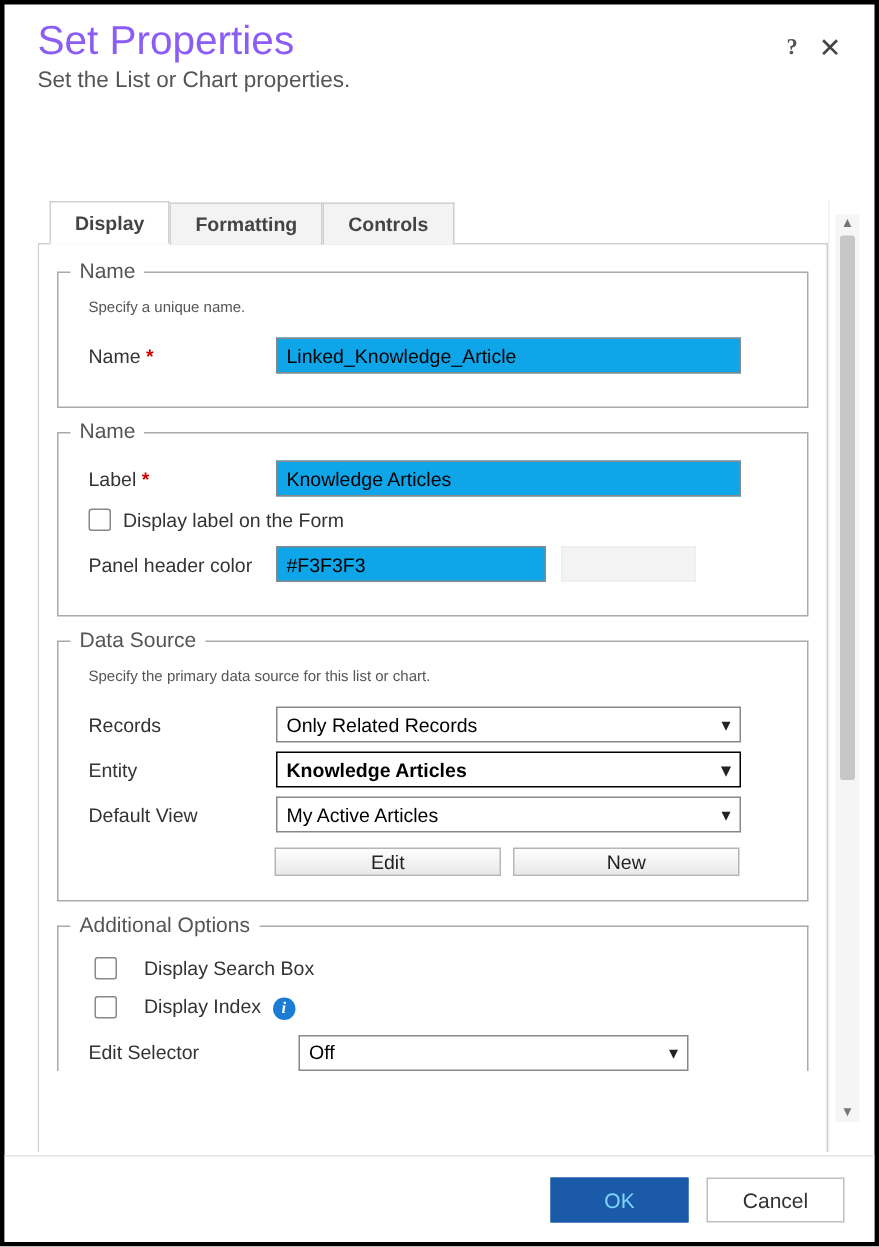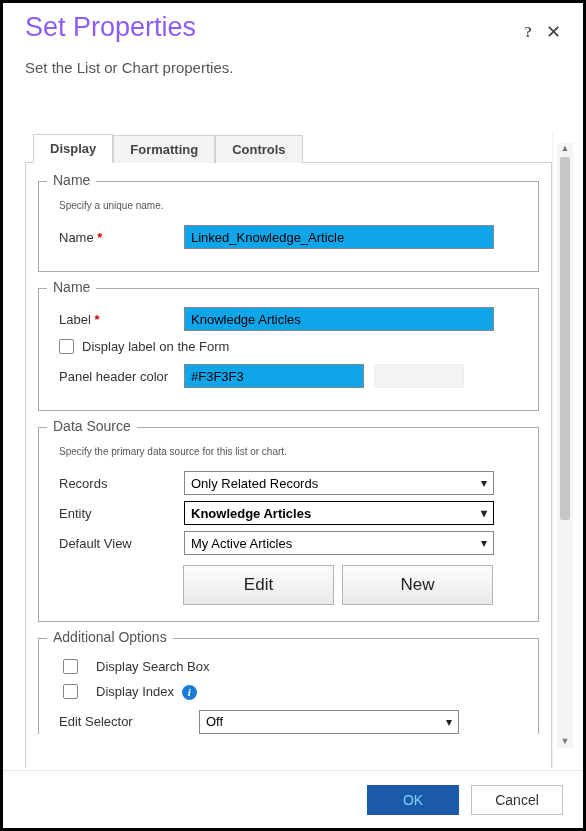--- a/index.html
+++ b/index.html
@@ -21,21 +21,21 @@
   .title {
     font-size:27px;
     color:#8b5cf6;
     font-weight:400;
     margin:0;
     line-height:1.1;
   }
   .subtitle {
     font-size:15px;
     color:#555;
-    margin-top:16px;
+    margin-top:2px;
   }
   .winbuttons {
     position:absolute;
     top:18px; right:22px;
     display:flex;
     gap:14px;
     align-items:center;
   }
   .help-icon {
     font-size:15px;
@@ -219,24 +219,24 @@
   }
   .btnrow {
     display:flex;
     gap:8px;
     justify-content:center;
     margin:10px 0 0 130px;
     max-width:310px;
   }
   .smallbtn {
     flex:1;
-    height:40px;
+    height:19px;
     border:1px solid #b5b5b5;
     background:linear-gradient(#fdfdfd,#e9e9e9);
-    font-size:17px;
+    font-size:13px;
     color:#222;
     cursor:pointer;
     display:flex; align-items:center; justify-content:center;
   }
   .info-icon {
     display:inline-flex;
     width:15px; height:15px;
     border-radius:50%;
     background:#1a7cd4;
     color:#fff;

